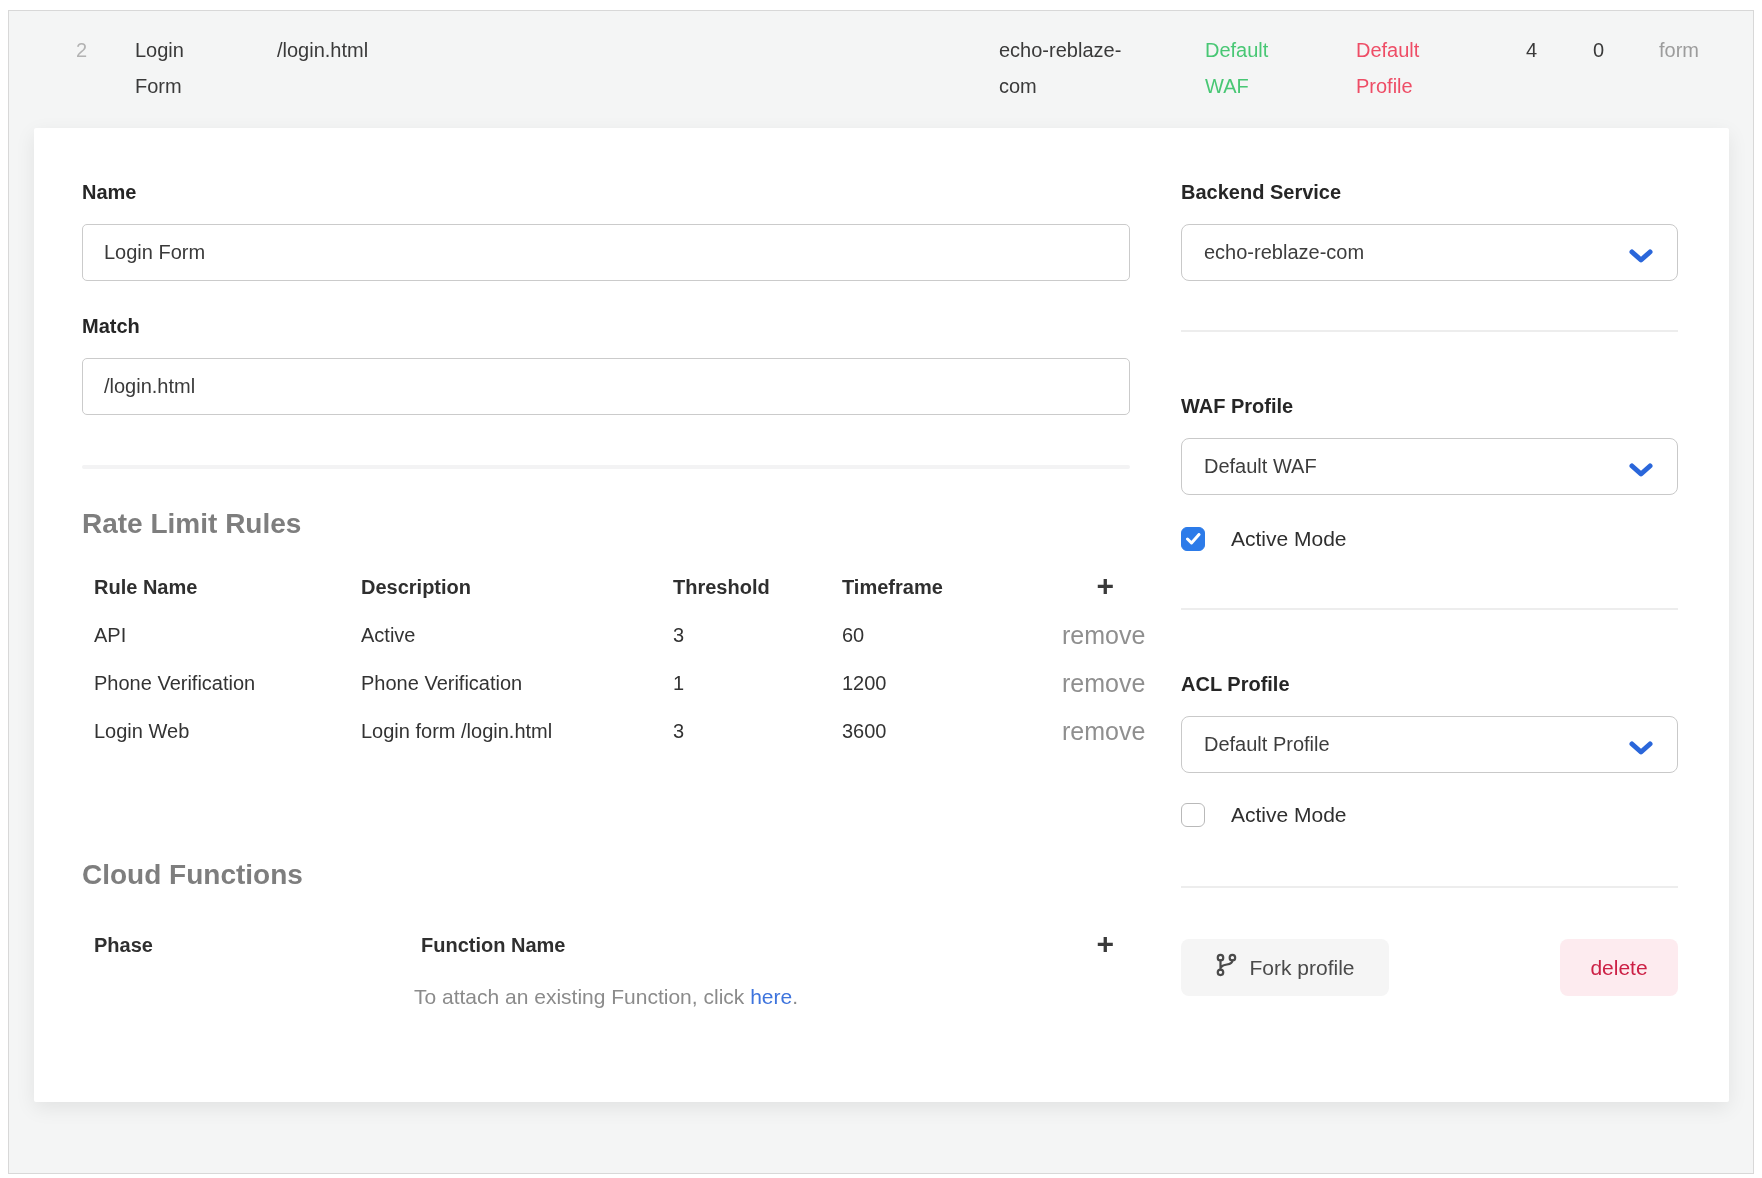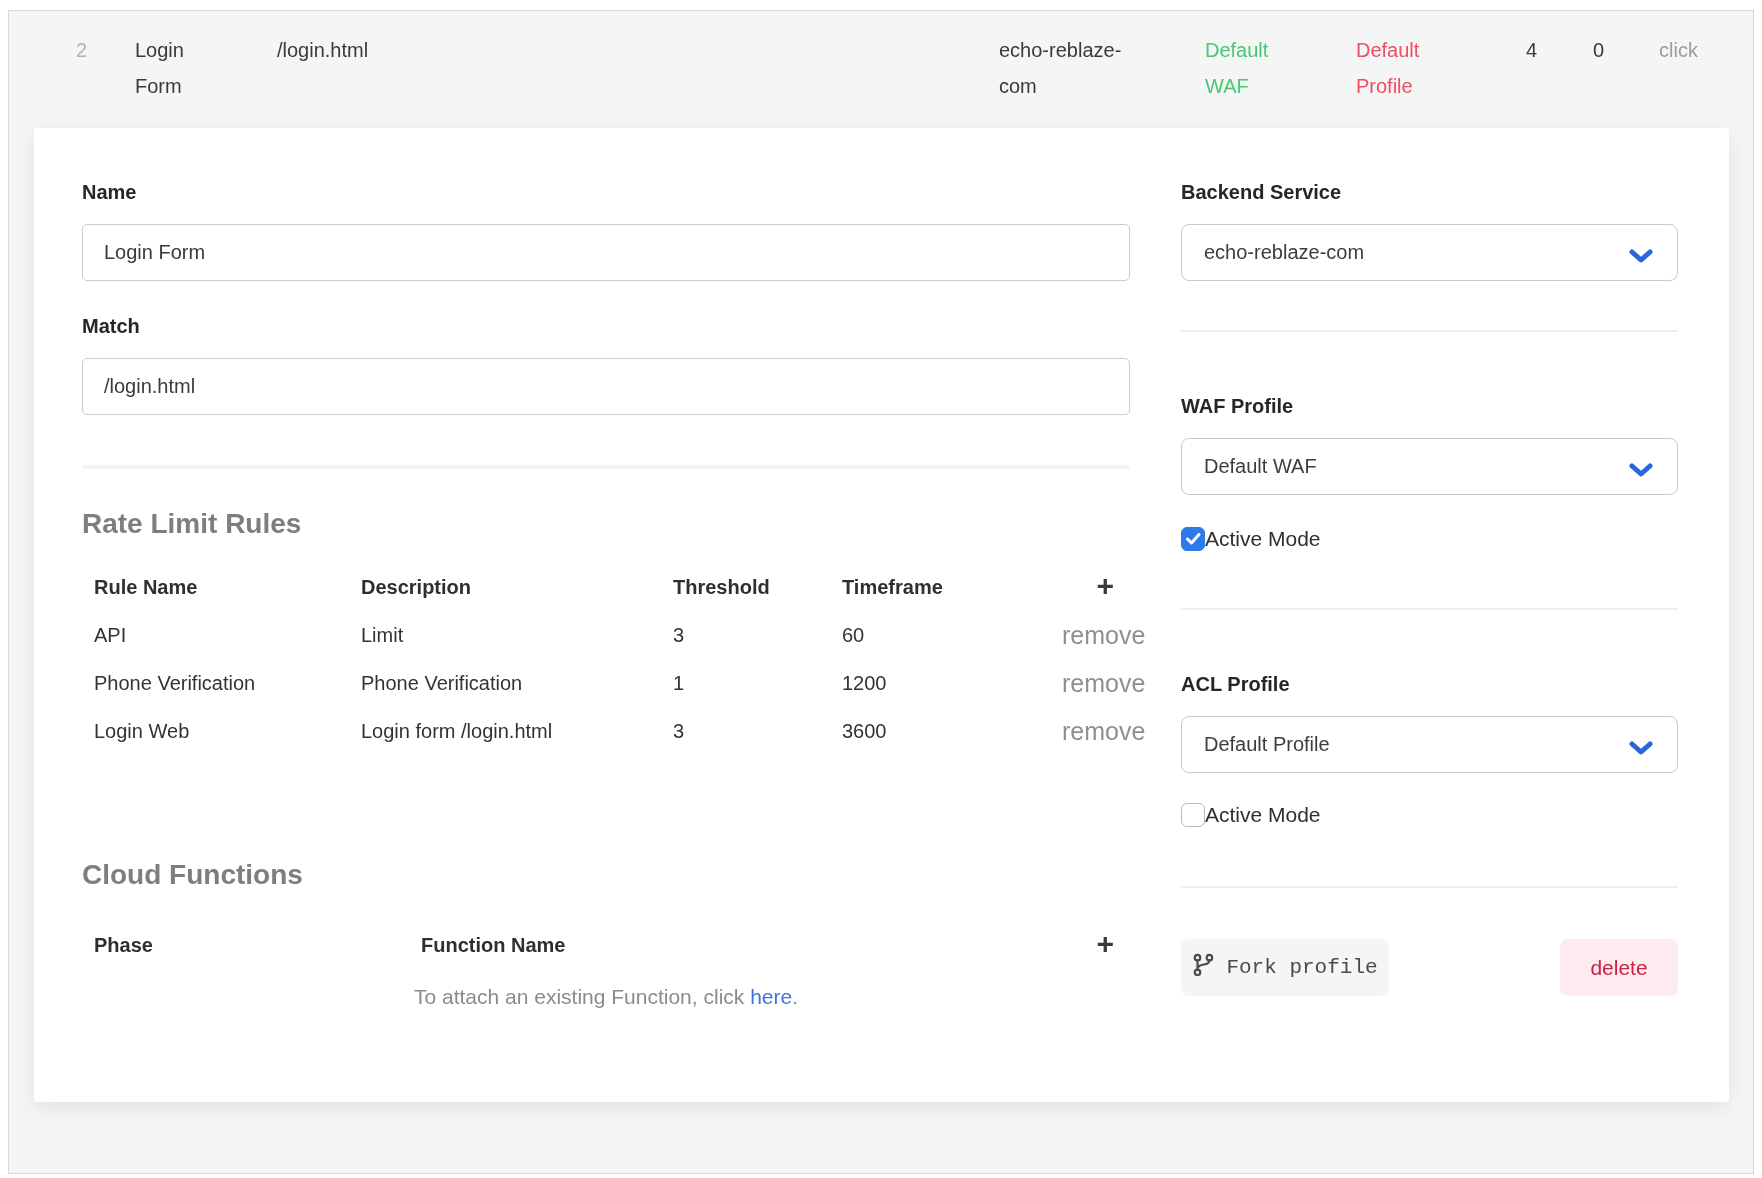--- a/index.html
+++ b/index.html
@@ -52,53 +52,53 @@
 
   
   .rcol { padding-right:0; }
   .select { position:relative; margin-top:20px; height:57px; border:1px solid #c9c9c9;
             border-radius:8px; background:#fff; display:flex; align-items:center;
             padding:0 56px 0 22px; font-size:20px; color:#3d3d3d; cursor:pointer; }
   .select .chev { position:absolute; right:24px; top:21px; }
   .rdivider { height:2px; background:#ededed; }
   .d1 { margin-top:49px; } .d2 { margin-top:57px; } .d3 { margin-top:59px; }
   .mt62 { margin-top:62px; }
-  .chkrow { display:flex; align-items:center; gap:0; font-size:21px; color:#2f2f2f; cursor:pointer; }
+  .chkrow { display:flex; align-items:center; gap:26px; font-size:21px; color:#2f2f2f; cursor:pointer; }
   .chk1 { margin-top:32px; } .chk2 { margin-top:30px; }
   .checkbox { width:24px; height:24px; border-radius:6px; border:1.5px solid #b9b9b9;
               background:#fff; display:flex; align-items:center; justify-content:center; }
   .checkbox.checked { background:var(--chkblue); border-color:var(--chkblue); }
   .checkbox svg { display:none; }
   .checkbox.checked svg { display:block; }
 
   .btnrow { margin-top:51px; display:flex; justify-content:space-between; }
   .btn { height:57px; border:none; border-radius:8px; font-size:21px; cursor:pointer;
          font-family:"Liberation Sans", sans-serif; display:flex; align-items:center; justify-content:center; }
-  .btn-fork { width:208px; background:#f5f5f5; color:#4a4a4a; gap:12px;font-family:Liberation Mono, monospace; }
+  .btn-fork { width:208px; background:#f5f5f5; color:#4a4a4a; gap:12px; }
   .btn-delete { width:118px; background:var(--delbg); color:var(--deltxt); }
 
   :root { --green:#48c774; --rose:#ee4d66; --link:#3e74dd; --chev:#2a66da;
           --chkblue:#2c7be9; --delbg:#fdebef; --deltxt:#cc2045; }
 </style>
 </head>
 <body>
 
 <div class="screen">
   <div class="frame">
 
     <div class="hdr">
       <div class="hdr-num">2</div>
       <div class="hdr-name"><span>Login Form</span></div>
       <div>/login.html</div>
       <div class="hdr-backend"><span>echo-reblaze-com</span></div>
       <div class="hdr-waf"><span>Default WAF</span></div>
       <div class="hdr-acl"><span>Default Profile</span></div>
       <div>4</div>
       <div>0</div>
-      <div class="hdr-close">click</div>
+      <div class="hdr-close">form</div>
     </div>
 
     <div class="card">
 
       <div class="lcol">
         <div class="label">Name</div>
         <input class="tinput" type="text" value="Login Form" style="">
 
         <div class="label lbl2">Match</div>
         <input class="tinput" type="text" value="/login.html" style="">
@@ -110,21 +110,21 @@
         <div class="rl-grid rl-head">
           <div>Rule Name</div>
           <div>Description</div>
           <div>Threshold</div>
           <div>Timeframe</div>
           <div class="rl-last"><span class="plus">+</span></div>
         </div>
 
         <div class="rl-grid">
           <div>API</div>
-          <div>Limit</div>
+          <div>Active</div>
           <div>3</div>
           <div>60</div>
           <div class="rl-last"><span class="remove">remove</span></div>
         </div>
 
         <div class="rl-grid">
           <div>Phone Verification</div>
           <div>Phone Verification</div>
           <div>1</div>
           <div>1200</div>

